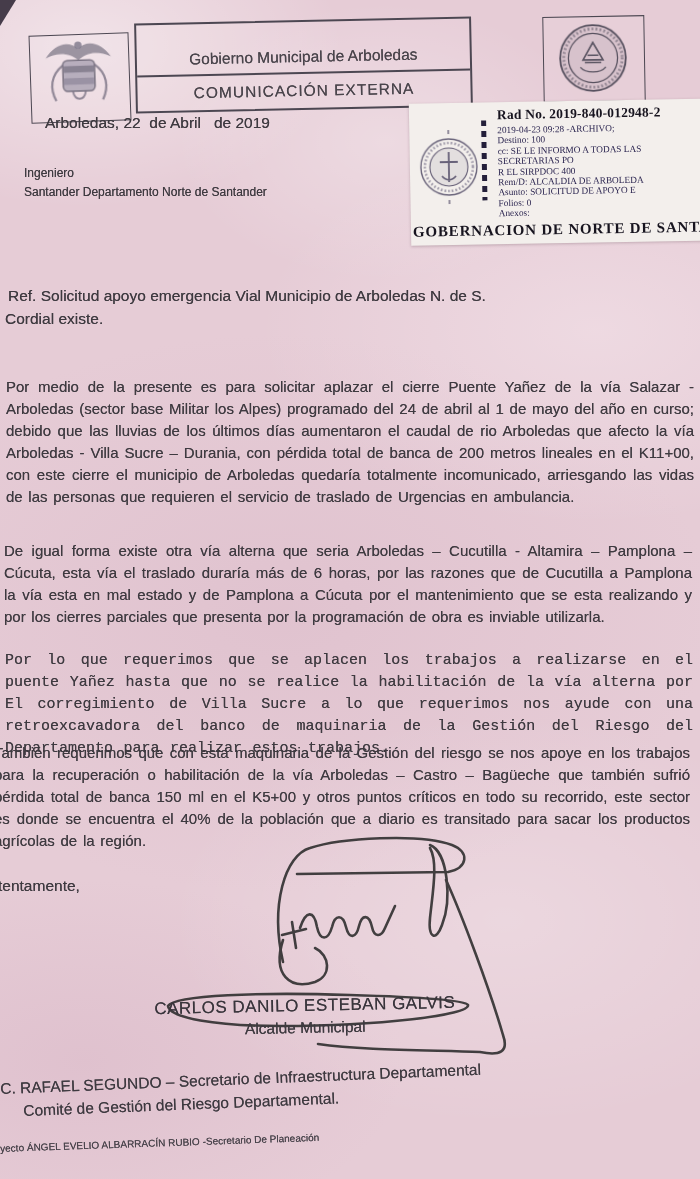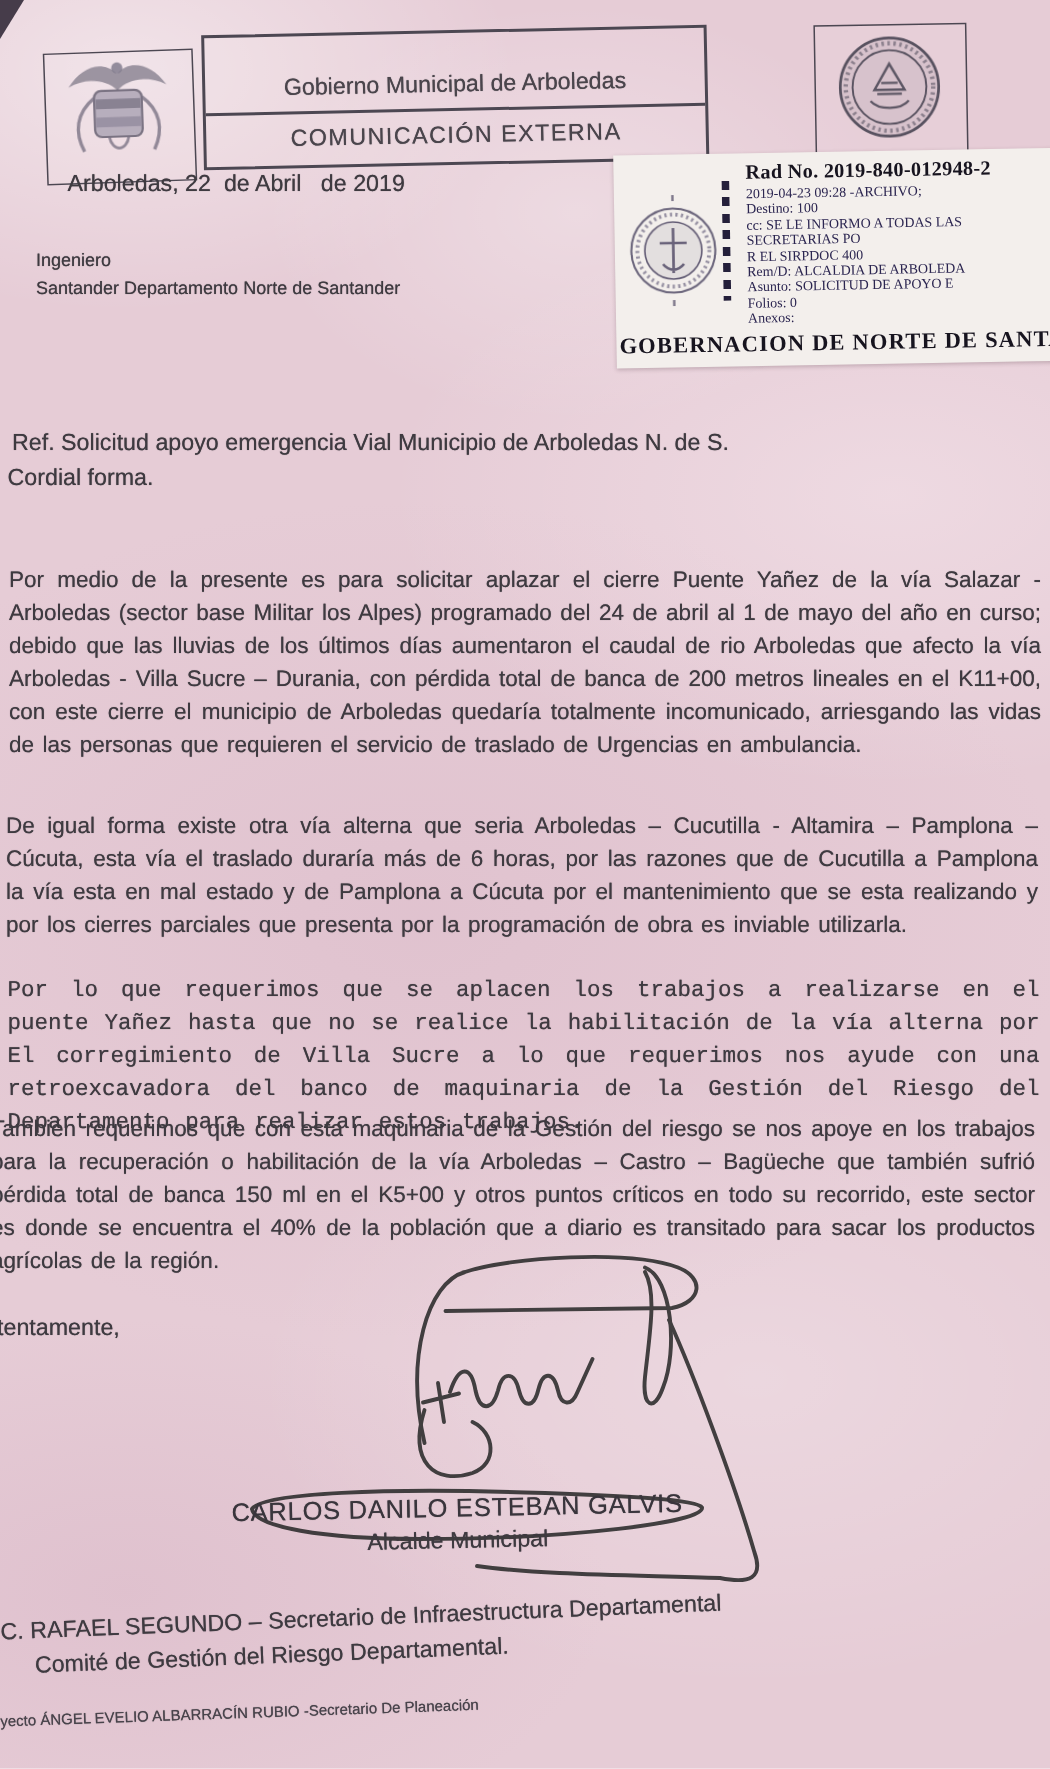--- a/index.html
+++ b/index.html
@@ -104,21 +104,21 @@
 
   <div class="abs txt" style="left:22px;top:114px;font-size:15.5px;margin-left:23px;">Arboledas, 22  de Abril   de 2019</div>
 
   <div class="abs" style="left:24px;top:164px;font-size:12px;line-height:18.5px;">
     <div class="txt">Ingeniero</div>
     <div class="txt">Santander Departamento Norte de Santander</div>
   </div>
 
   <div class="abs txt" style="left:8px;top:255px;font-size:15.5px;margin-top:32px;">Ref. Solicitud apoyo emergencia Vial Municipio de Arboledas N. de S.</div>
 
-  <div class="abs txt" style="left:5px;top:310px;font-size:15.5px;">Cordial forma.</div>
+  <div class="abs txt" style="left:5px;top:310px;font-size:15.5px;">Cordial existe.</div>
 
   <div class="abs para" style="left:6px;top:376px;width:688px;">Por medio de la presente es para solicitar aplazar el cierre Puente Yañez de la vía Salazar - Arboledas (sector base Militar los Alpes)  programado del 24 de abril al 1 de mayo del año en curso; debido que las lluvias de los últimos días aumentaron el caudal de rio Arboledas que afecto la  vía Arboledas - Villa Sucre – Durania, con pérdida total de banca de 200 metros lineales en el K11+00, con este cierre el municipio de Arboledas quedaría totalmente incomunicado, arriesgando las vidas de las personas que requieren el servicio de traslado de Urgencias en ambulancia.</div>
   <div class="abs para" style="left:4px;top:540px;width:688px;">De igual forma existe otra vía alterna que seria Arboledas – Cucutilla - Altamira – Pamplona – Cúcuta, esta vía el traslado duraría más de 6 horas, por las razones que de Cucutilla a Pamplona la vía esta en mal estado y de Pamplona  a Cúcuta por el mantenimiento que se esta realizando y por los cierres parciales que presenta por la programación de obra es inviable utilizarla.</div>
   <div class="abs para" style="left:5px;top:650px;width:688px;font-family:Liberation Mono, monospace;">Por lo que requerimos que se aplacen los trabajos a realizarse en el puente Yañez hasta que no se realice la habilitación de la vía alterna por El corregimiento de Villa Sucre a lo que requerimos nos ayude con una retroexcavadora del banco de maquinaria de la Gestión del Riesgo del Departamento para realizar estos trabajos.</div>
   <div class="abs para" style="left:-6px;top:742px;width:696px;">También requerimos que con esta maquinaria de la Gestión del riesgo se nos apoye en los trabajos para la recuperación o habilitación de la vía Arboledas – Castro – Bagüeche que también sufrió pérdida total de banca 150 ml en el K5+00  y otros puntos críticos en todo su recorrido, este sector es donde se encuentra  el 40% de la población que a diario es transitado para sacar los productos agrícolas de la región.</div>
 
   <div class="abs txt" style="left:-2px;top:877px;font-size:15.5px;">tentamente,</div>
 
   <svg class="abs" style="left:150px;top:830px;" width="400" height="250" viewBox="0 0 400 250" fill="none" stroke="#2b2b2b" stroke-width="2.6" stroke-linecap="round" opacity=".88">
     <path d="M133 132 C120 75 135 25 160 18 C190 8 270 3 302 15 C320 22 318 38 298 42 L147 44"></path>

